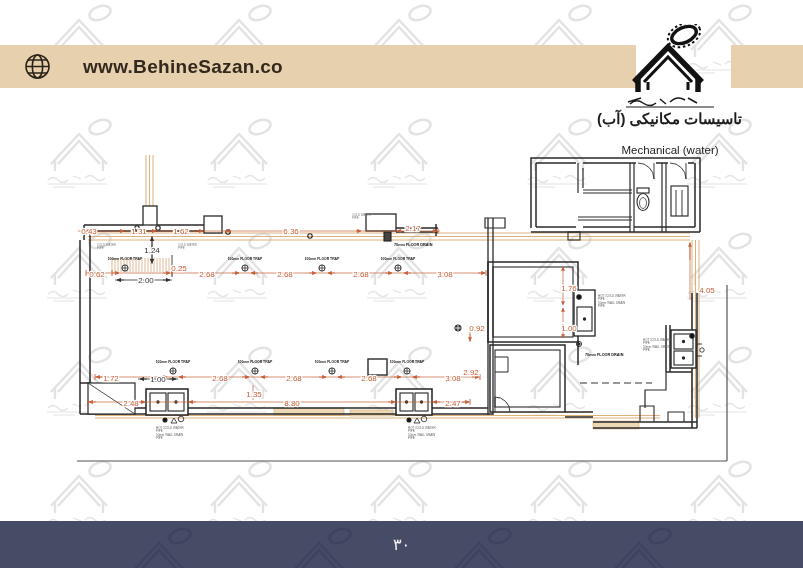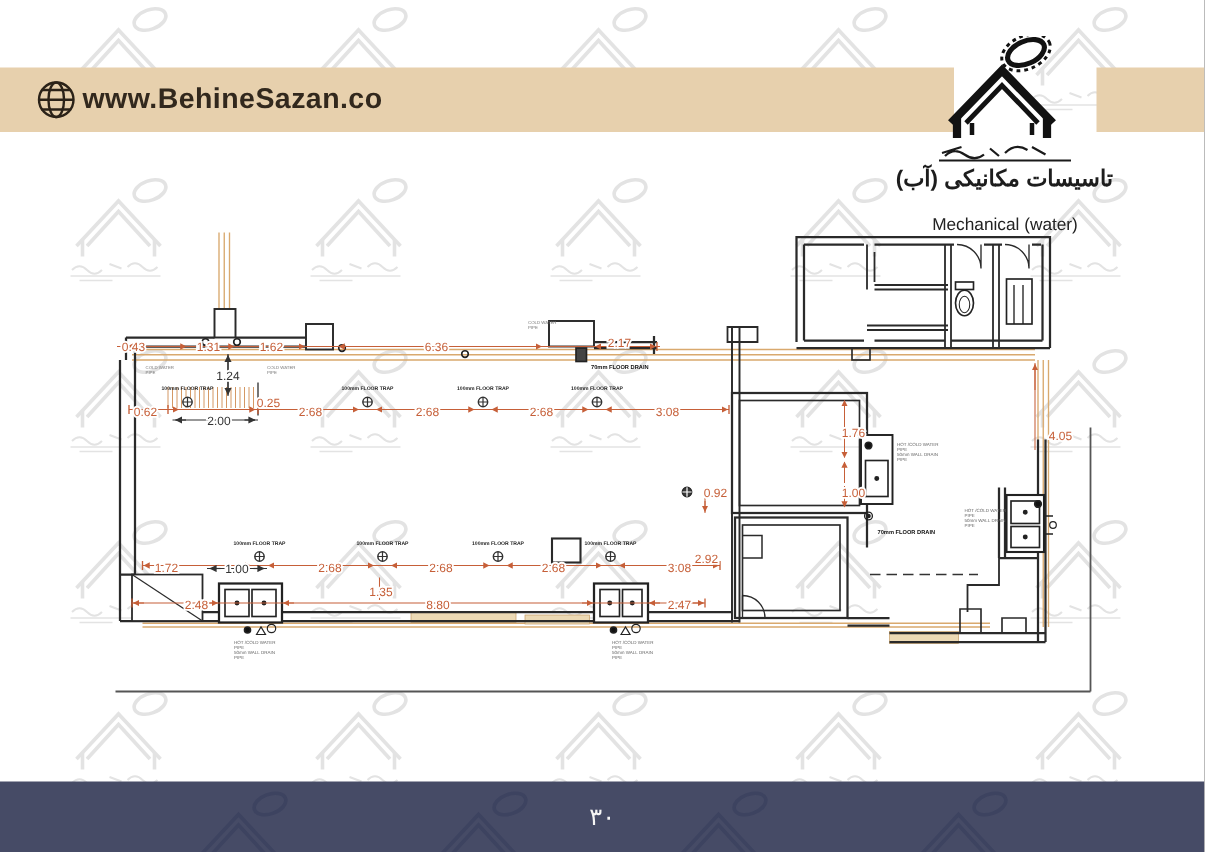--- a/index.html
+++ b/index.html
@@ -7,21 +7,21 @@
         font-family:"Liberation Sans",sans-serif;}
   svg{display:block;}
   .wm-layer{position:absolute;left:0;top:0;z-index:0;}
   .wm-use{stroke:#e3e3e3;}
   .wm-footer{stroke:#3d4360;}
   
   .banner{position:absolute;top:45px;height:43px;background:#e7d0ad;z-index:2;}
   .banner-left{left:0;width:636px;display:flex;align-items:center;}
   .banner-right{left:731px;width:72px;}
   .globe{margin-left:24px;display:inline-flex;}
-  .site{margin-left:4px;font-size:19px;font-weight:600;color:#32281d;letter-spacing:.3px;}
+  .site{margin-left:32px;font-size:19px;font-weight:600;color:#32281d;letter-spacing:.3px;}
   
   .logo-block{position:absolute;left:598px;top:24px;width:144px;z-index:3;text-align:center;}
   .logo-block svg{margin:0 auto;}
   .title-fa{margin-top:2px;font-size:15px;font-weight:bold;color:#1d1d1d;white-space:nowrap;}
   .title-en{font-size:11.5px;color:#222;margin-top:16px;}
   
   .plan{position:absolute;left:0;top:0;z-index:1;}
   .plan text{font-family:"Liberation Sans",sans-serif;}
   .dim{font-size:8px;fill:#c65f38;text-anchor:middle;paint-order:stroke;stroke:#ffffff;stroke-width:2.4px;}
   .dimb{font-size:8px;fill:#333;text-anchor:middle;paint-order:stroke;stroke:#ffffff;stroke-width:2.4px;}

